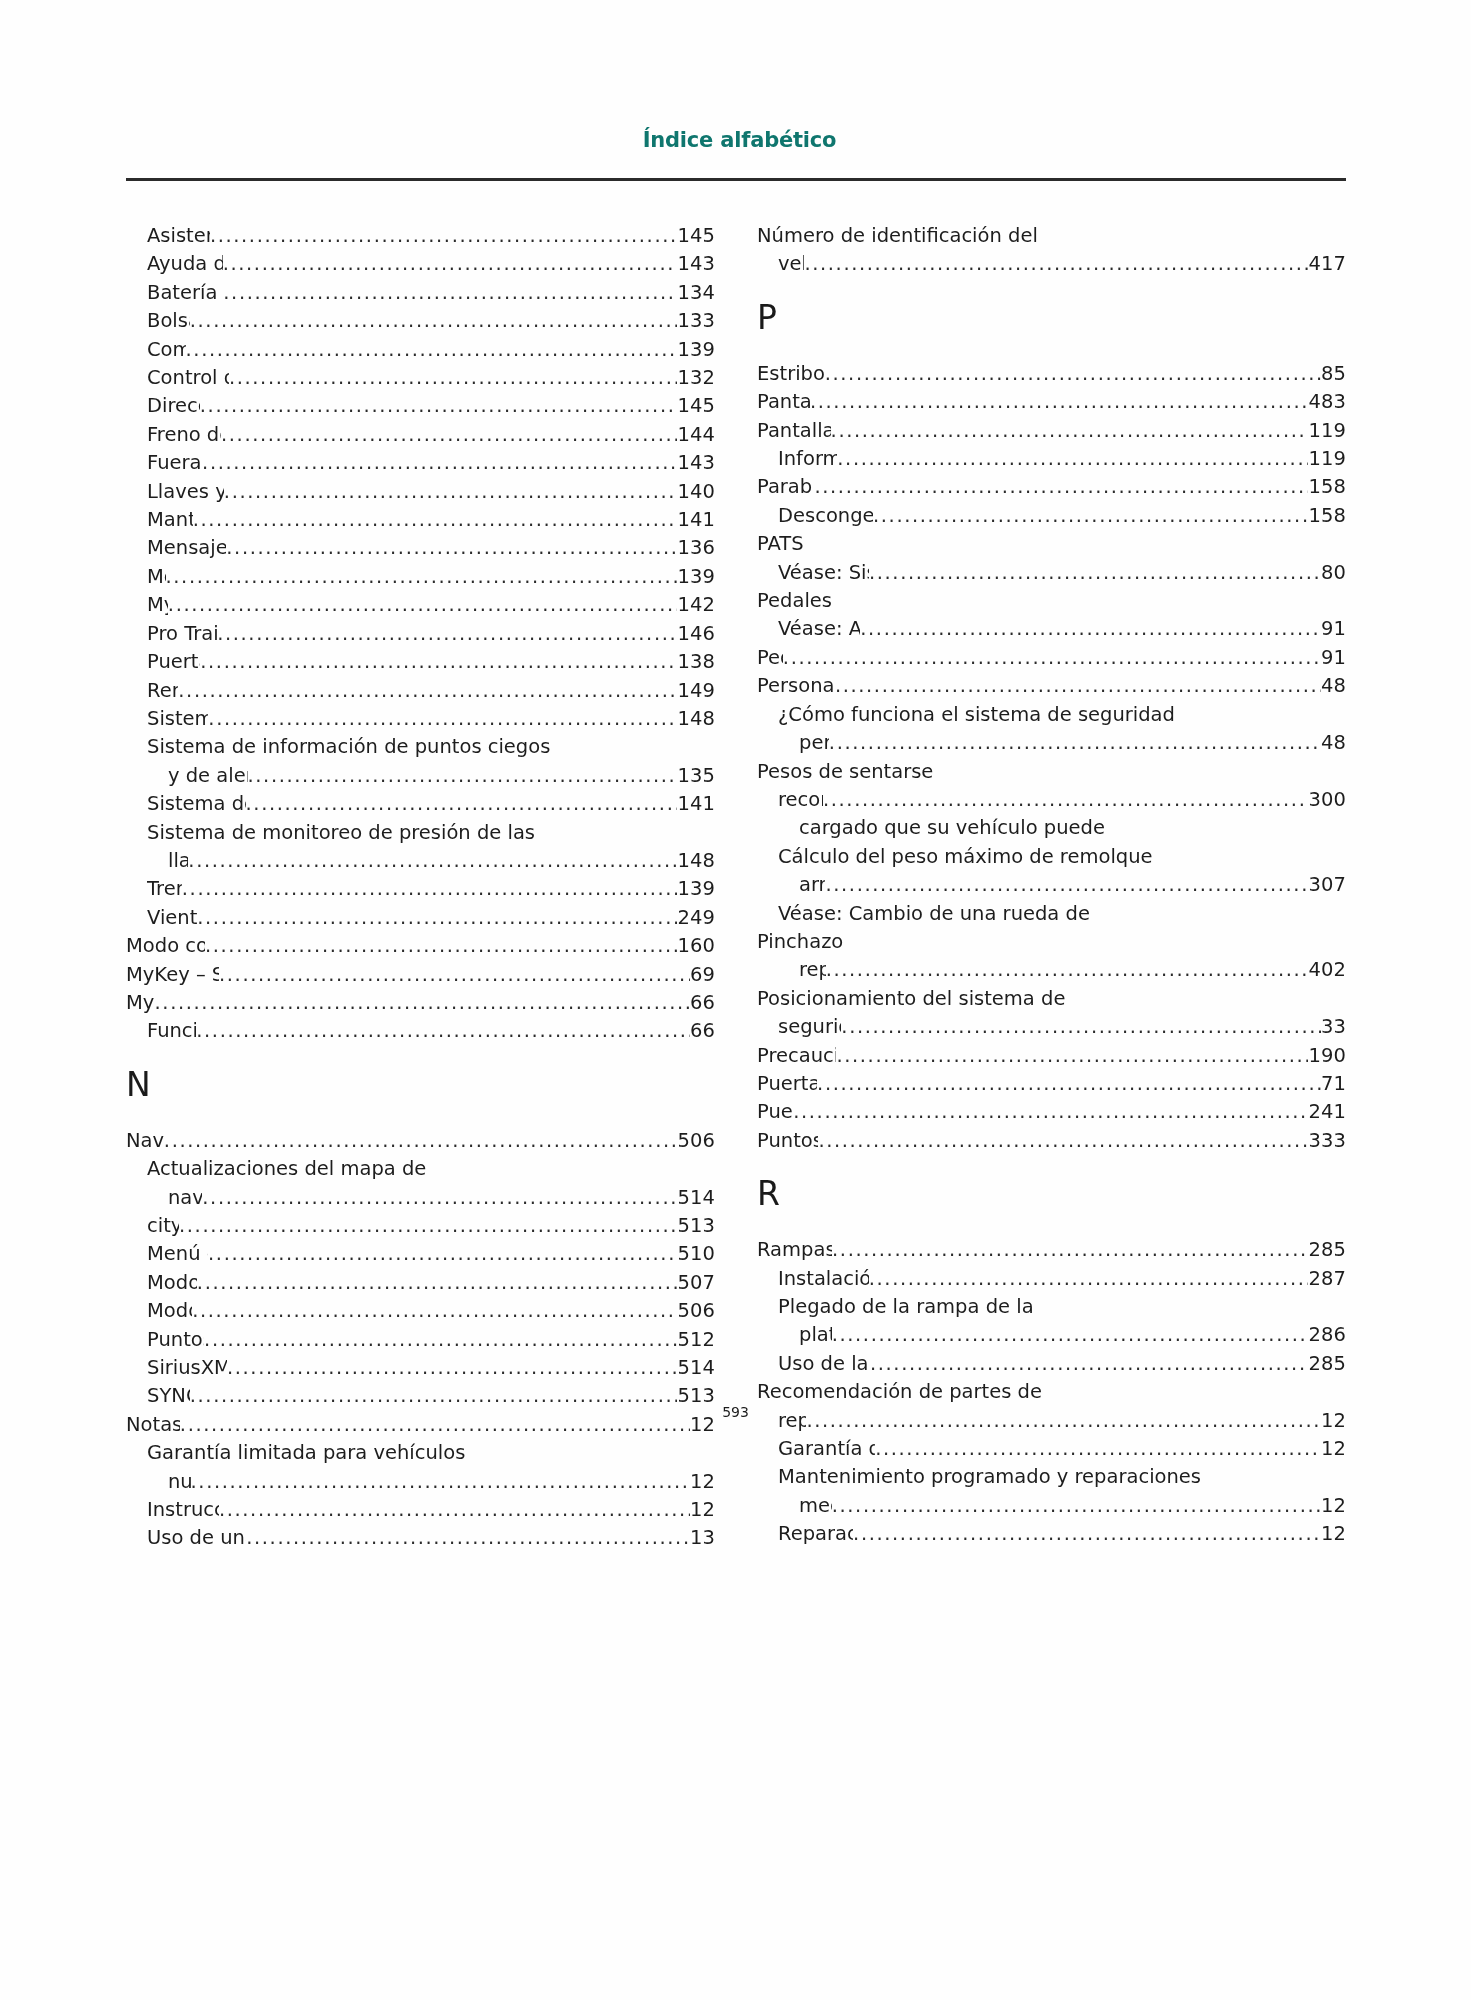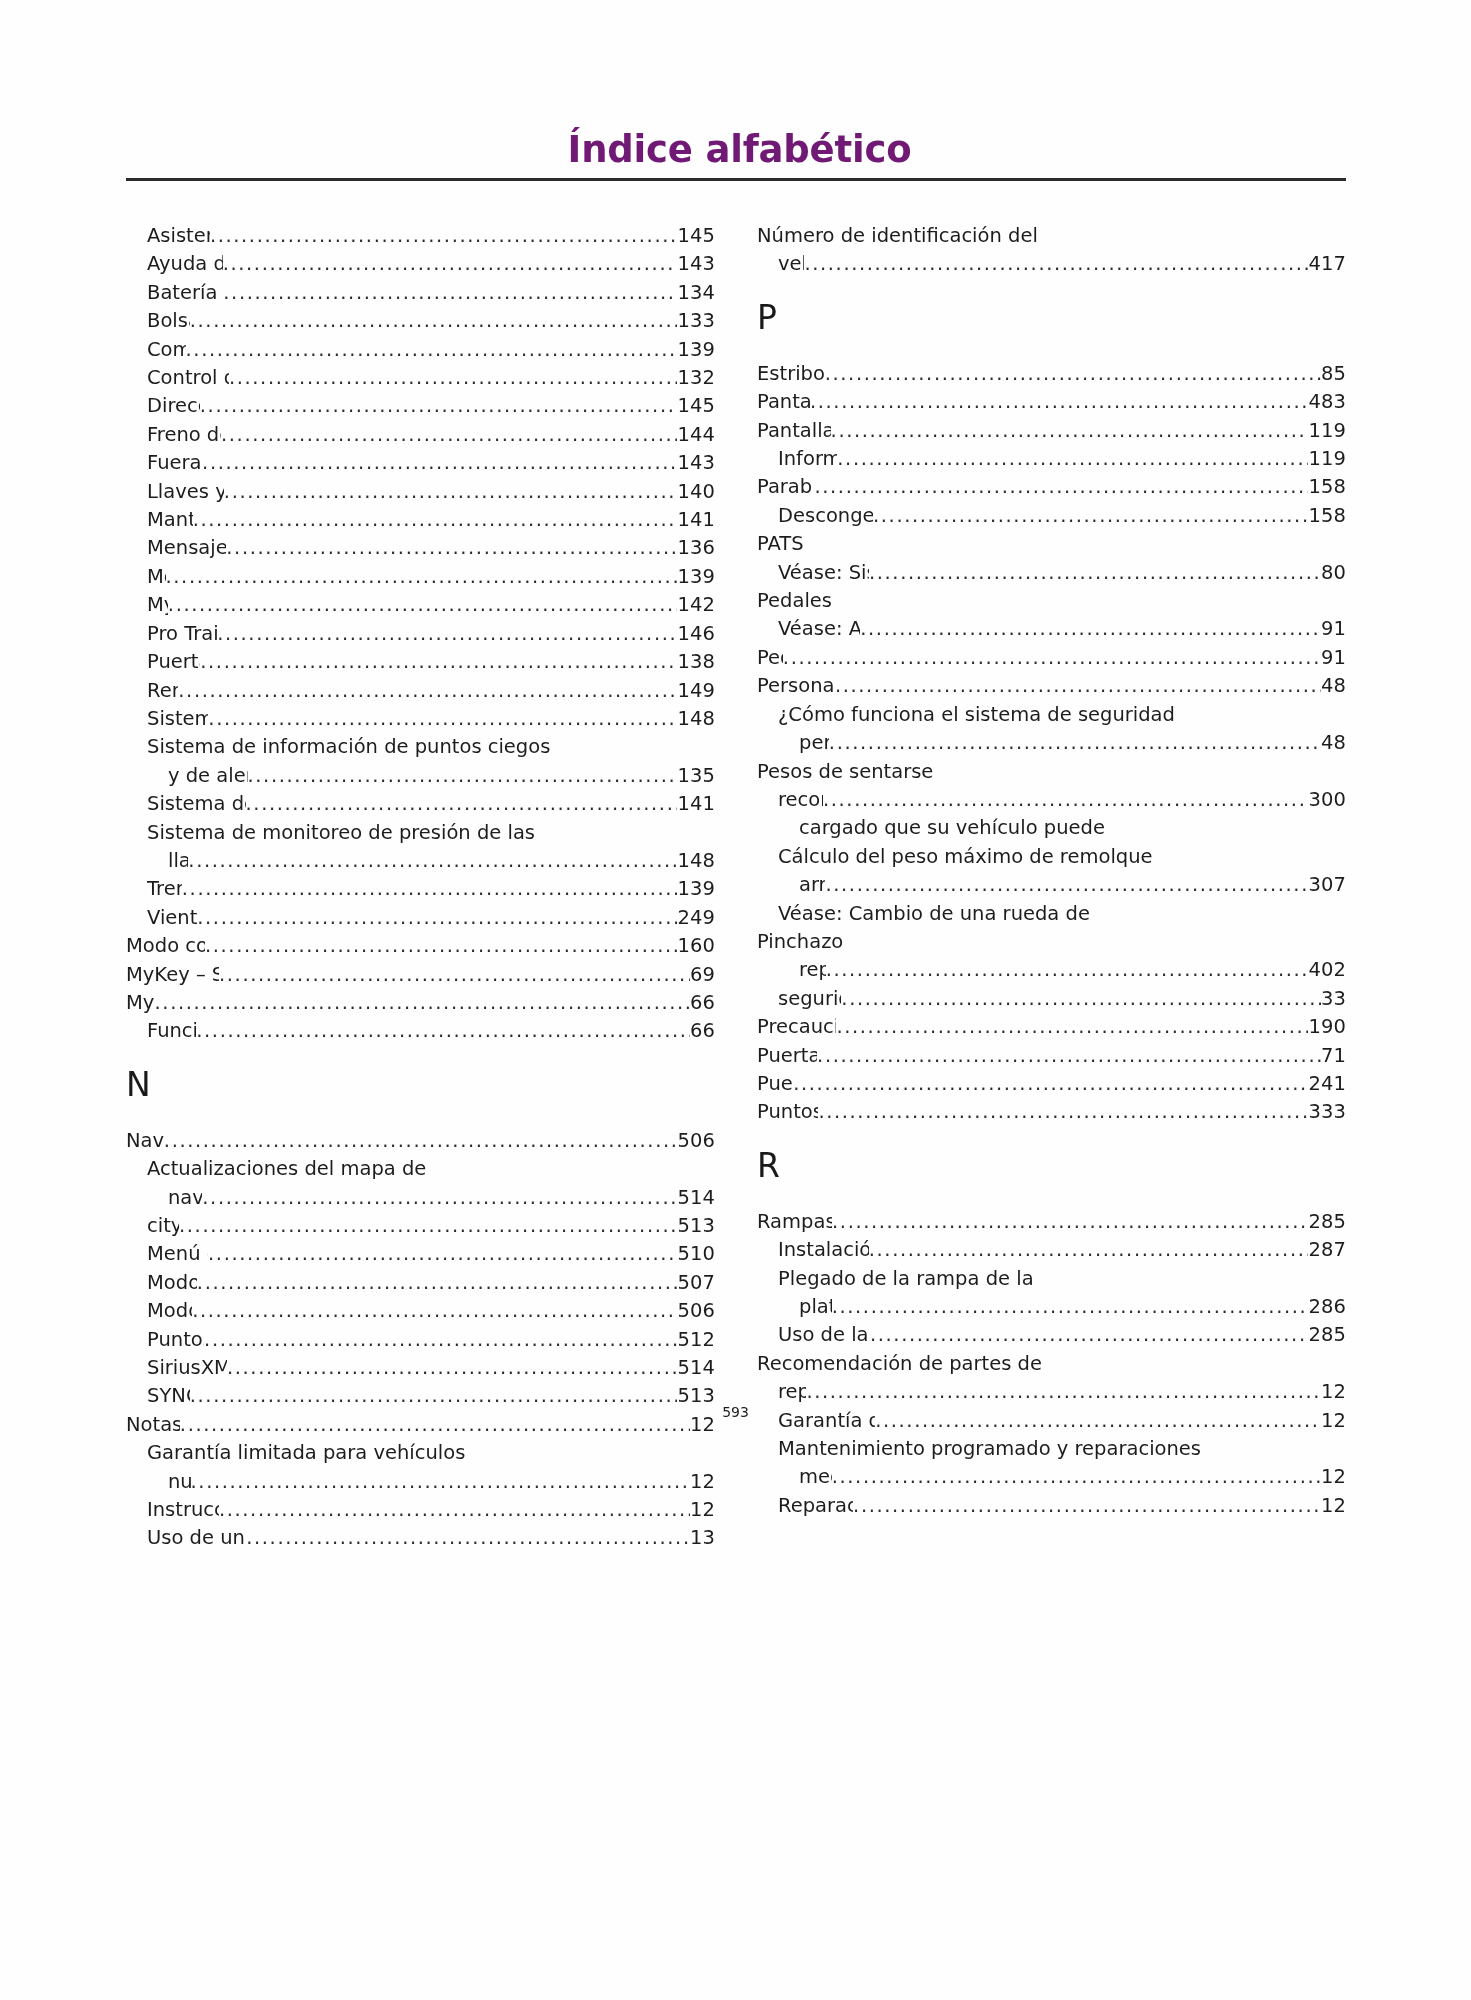--- a/index.html
+++ b/index.html
@@ -22,24 +22,24 @@
     background: #fefefe;
   }
 
   
   .page-title {
     position: absolute;
     top: 128px;
     left: 8px;
     right: 0;
     text-align: center;
-    font-size: 37px;
+    font-size: 21px;
     font-weight: bold;
     letter-spacing: -0.2px;
-    color: #701a75;
+    color: #0f766e;
     font-family: "DejaVu Sans", "Liberation Sans", sans-serif;
   }
   .title-rule {
     position: absolute;
     top: 178px;
     left: 126px;
     width: 1220px;
     height: 3px;
     background: #2b2b2b;
   }
@@ -434,20 +434,23 @@
           <span class="label">Véase: Cambio de una rueda de</span>
         </div>
         <div class="entry lvl0">
           <span class="label">Pinchazo</span>
         </div>
         <div class="entry lvl2">
           <span class="label">repuesto</span>
           <span class="leader">........................................................................................................................................................................................................</span>
           <span class="pageno">402</span>
         </div>
+        <div class="entry lvl0">
+          <span class="label">Posicionamiento del sistema de</span>
+        </div>
         <div class="entry lvl1">
           <span class="label">seguridad para niños</span>
           <span class="leader">........................................................................................................................................................................................................</span>
           <span class="pageno">33</span>
         </div>
         <div class="entry lvl0">
           <span class="label">Precauciones de seguridad</span>
           <span class="leader">........................................................................................................................................................................................................</span>
           <span class="pageno">190</span>
         </div>

